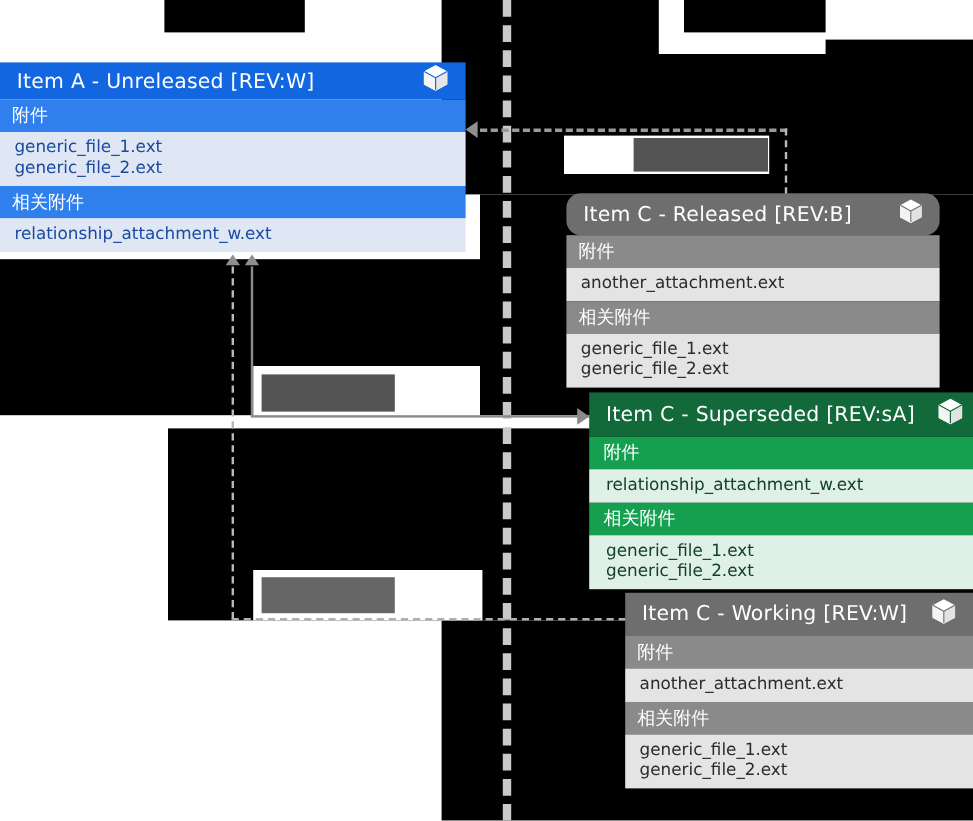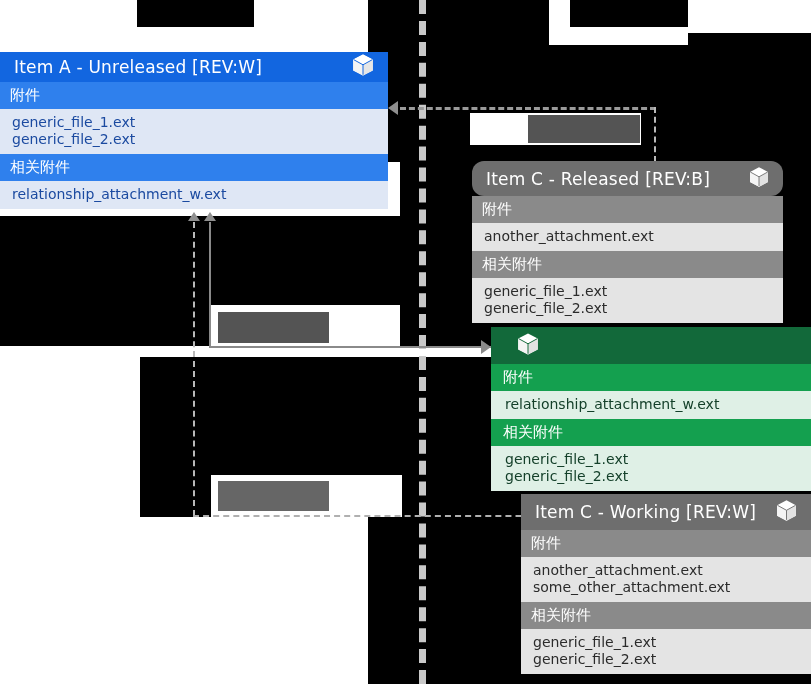--- a/index.html
+++ b/index.html
@@ -217,20 +217,21 @@
     </div>
     <div class="sec-head">相关附件</div>
     <div class="sec-body">
       <div>generic_file_1.ext</div>
       <div>generic_file_2.ext</div>
     </div>
   </div>
 
   <div class="card card-green" style="left:491px; top:327px; width:320px;">
     <div class="card-title mono-title" style="height:37px; padding-right:6px;">
+      <span>Item C - Superseded [REV:sA]</span>
       <span class="cube">
         <svg width="26" height="26" viewBox="0 0 24 24" aria-hidden="true">
           <path d="M12 2.2 21 7v10l-9 4.8L3 17V7z" fill="#ffffff"></path>
           <path d="M12 11.8 21 7v10l-9 4.8z" fill="#e2e2e2"></path>
           <path d="M12 11.8 3 7v10l9 4.8z" fill="#f4f4f4"></path>
           <path d="M12 11.8V21M12 11.8 3.3 7M12 11.8 20.7 7" stroke="#12693a" stroke-width="0.9" fill="none"></path>
         </svg>
       </span>
     </div>
     <div class="sec-head" style="padding-left:12px;">附件</div>
@@ -252,21 +253,20 @@
           <path d="M12 2.2 21 7v10l-9 4.8L3 17V7z" fill="#ffffff"></path>
           <path d="M12 11.8 21 7v10l-9 4.8z" fill="#e2e2e2"></path>
           <path d="M12 11.8 3 7v10l9 4.8z" fill="#f4f4f4"></path>
           <path d="M12 11.8V21M12 11.8 3.3 7M12 11.8 20.7 7" stroke="#6e6e6e" stroke-width="0.9" fill="none"></path>
         </svg>
       </span>
     </div>
     <div class="sec-head">附件</div>
     <div class="sec-body">
       <div>another_attachment.ext</div>
-      <div>some_other_attachment.ext</div>
     </div>
     <div class="sec-head">相关附件</div>
     <div class="sec-body">
       <div>generic_file_1.ext</div>
       <div>generic_file_2.ext</div>
     </div>
   </div>
 
 </div>
 

